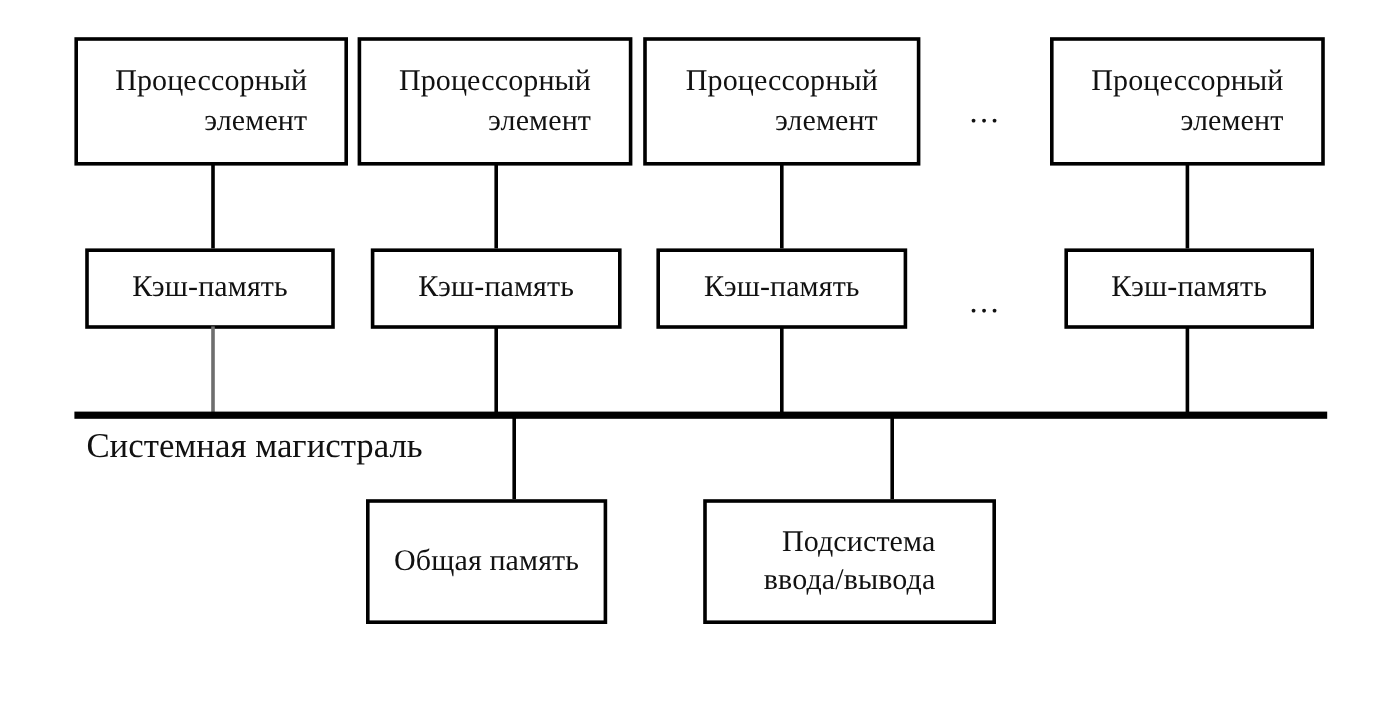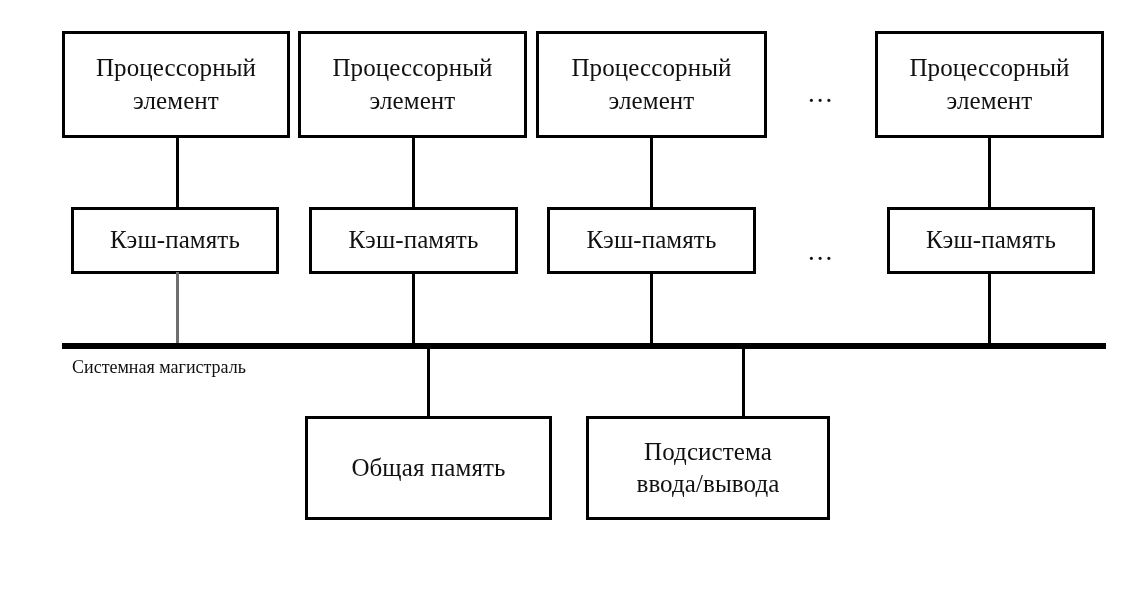--- a/index.html
+++ b/index.html
@@ -7,21 +7,21 @@
   #canvas{position:relative;width:1144px;height:592px;background:#fff;}
 
   .node{
     position:absolute;
     box-sizing:border-box;
     border:3px solid #000;
     background:#fff;
     display:flex;
     align-items:center;
     justify-content:center;
-    text-align:center;
+    text-align:right;
     color:#111;
     font-size:25px;
     line-height:1.30;
     letter-spacing:0.1px;
     white-space:pre-line;
   }
   .node.tall{font-size:25px;}
 
   
   .vline{
@@ -33,21 +33,21 @@
 
   
   .bus{
     position:absolute;
     background:#000;
     height:6px;
   }
 
   .bus-label{
     position:absolute;
-    font-size:18px;
+    font-size:29px;
     color:#111;
     white-space:nowrap;
     line-height:1;
   }
 
   .ellipsis{
     position:absolute;
     font-size:27px;
     color:#111;
     letter-spacing:2px;
@@ -94,18 +94,18 @@
   <div class="vline" style="left:650px;top:272px;height:74px;"></div>
   <div class="vline" style="left:988px;top:272px;height:74px;"></div>
 
   <div class="bus" style="left:62px;top:343px;width:1044px;"></div>
 
   <div class="bus-label" style="left:72px;top:358px;">Системная магистраль</div>
 
   <div class="vline" style="left:427px;top:346px;height:71px;"></div>
   <div class="vline" style="left:742px;top:346px;height:71px;"></div>
 
-  <div class="node" style="left:305px;top:416px;width:247px;height:104px;">Общая память</div>
+  <div class="node" style="left:305px;top:416px;width:201px;height:104px;">Общая память</div>
 
   <div class="node tall" style="left:586px;top:416px;width:244px;height:104px;">Подсистема
 ввода/вывода</div>
 
 </div>
 
 </body></html>

